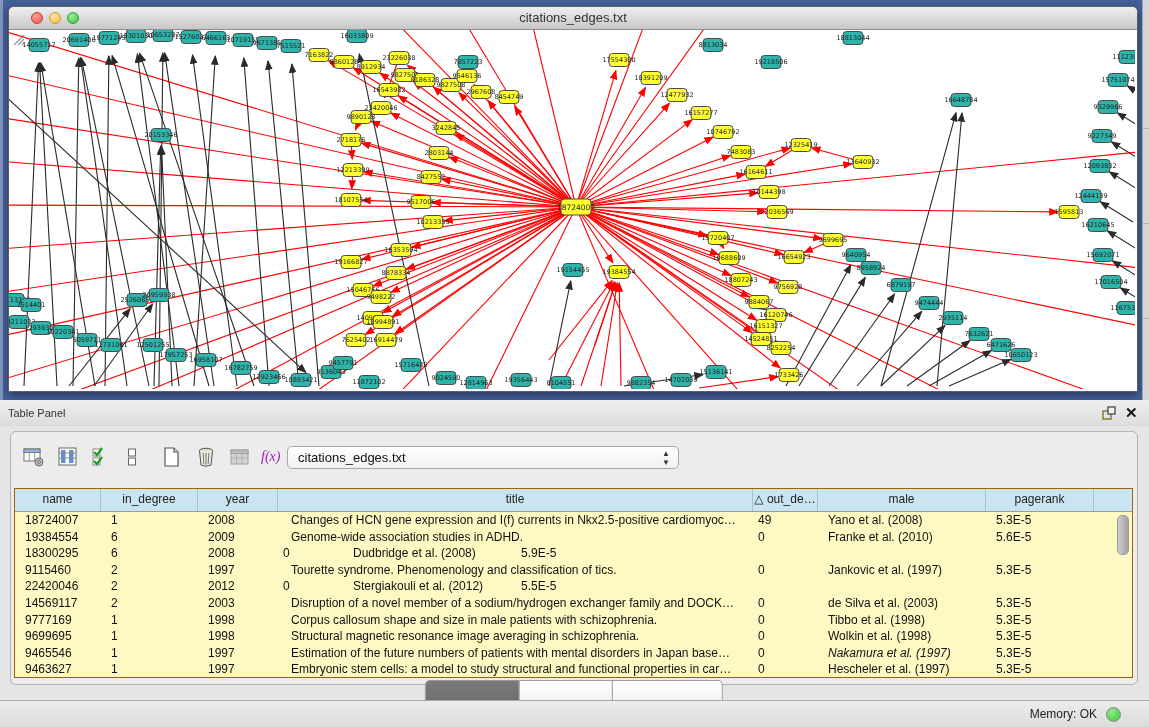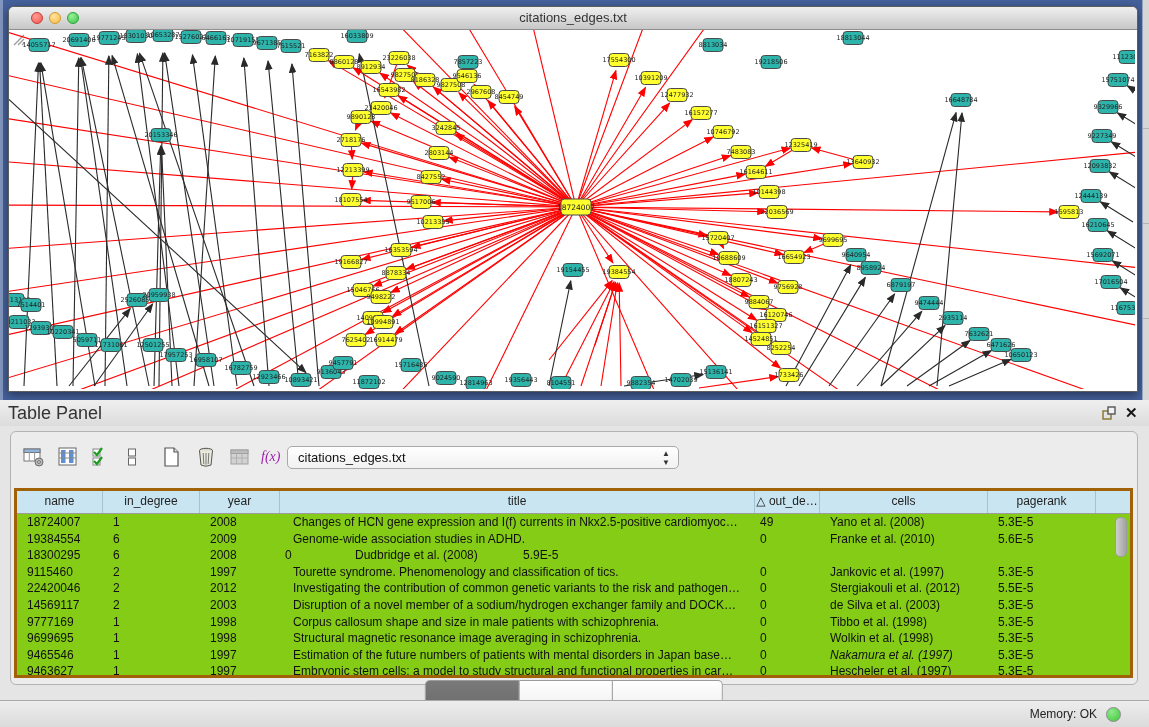--- a/index.html
+++ b/index.html
@@ -21,36 +21,36 @@
   .tl{position:absolute;top:5px;width:12px;height:12px;border-radius:50%;box-sizing:border-box;}
   .tl.red{left:22px;background:radial-gradient(circle at 35% 30%,#ff9d94,#f4574c);border:1px solid #c83c34;}
   .tl.yel{left:40px;background:radial-gradient(circle at 35% 30%,#ffe2a0,#fdbc40);border:1px solid #d09a34;}
   .tl.grn{left:58px;background:radial-gradient(circle at 35% 30%,#9bf097,#35c649);border:1px solid #2aa339;}
   .net-canvas{position:absolute;left:0;top:23px;width:1126px;height:359px;background:#fff;overflow:hidden;}
   .net-canvas svg{position:absolute;left:0;top:0;}
   .grip{position:absolute;right:2px;bottom:2px;width:16px;height:16px;}
   
   .tp-header{position:absolute;left:0;top:400px;width:1149px;height:26px;
     background:linear-gradient(#efefef,#dcdcdc);border-bottom:1px solid #bdbdbd;}
-  .tp-title{position:absolute;left:8px;top:0;font-size:18px;line-height:26px;color:#333;}
+  .tp-title{position:absolute;left:8px;top:0;font-size:11px;line-height:26px;color:#333;}
   .tp-float{position:absolute;right:32px;top:5px;width:16px;height:16px;cursor:pointer;}
   .tp-close{position:absolute;right:10px;top:5px;width:14px;height:16px;font-size:15px;font-weight:bold;color:#161616;line-height:16px;cursor:pointer;}
   
   .panel{position:absolute;left:0;top:426px;width:1149px;height:301px;background:#e5e5e5;}
   .container{position:absolute;left:10px;top:5px;width:1126px;height:252px;
     background:#ececec;border:1px solid #b3b3b3;border-radius:6px;}
   .tool{position:absolute;top:14px;width:22px;height:22px;cursor:pointer;}
   .fx{font-family:"Liberation Serif",serif;font-style:italic;font-size:14px;color:#a21caf;line-height:22px;}
   .dropdown{position:absolute;left:276px;top:14px;width:392px;height:23px;box-sizing:border-box;
     background:linear-gradient(#ffffff,#f1f1f1);border:1px solid #a9a9a9;border-radius:5px;
     font-size:13px;line-height:21px;padding-left:10px;color:#111;cursor:pointer;}
   .dd-arrows{position:absolute;right:8px;top:2px;font-size:8px;line-height:9px;color:#333;text-align:center;}
   
   .tablebox{position:absolute;left:3px;top:56px;width:1119px;height:190px;box-sizing:border-box;
-    background:#84cc16;border:3px solid #a16207;overflow:hidden;}
+    background:#fef9c3;border:1px solid #a16207;overflow:hidden;}
   .thead{display:flex;height:22px;background:#c9e5f2;border-bottom:1px solid #9c9c9c;}
   .th{box-sizing:border-box;border-right:1px solid #a3c3d2;font-size:12px;color:#222;
     text-align:center;line-height:21px;overflow:hidden;white-space:nowrap;}
   .tr{display:flex;height:16.6px;}
   .td{box-sizing:border-box;font-size:12px;color:#111;line-height:16.6px;
     overflow:hidden;white-space:nowrap;padding-left:10px;}
   .td.title-cell{padding-left:13px;}
   .td.out-cell{padding-left:5px;}
   .scroll-thumb{position:absolute;right:3px;top:26px;width:10px;height:38px;border-radius:5px;
     background:linear-gradient(90deg,#cfcfcf,#a3a3a3);border:1px solid #9c9c9c;}
@@ -785,21 +785,21 @@
       <span class="dd-arrows">▲<br>▼</span>
     </div>
 
     <div class="tablebox">
       <div class="thead" id="thead">
           <div class="th" style="width: 86px;">name</div>
           <div class="th" style="width: 97px;">in_degree</div>
           <div class="th" style="width: 80px;">year</div>
           <div class="th" style="width: 475px;">title</div>
           <div class="th" style="width: 65px;">△ out_de…</div>
-          <div class="th" style="width: 168px;">cells</div>
+          <div class="th" style="width: 168px;">male</div>
           <div class="th" style="width: 108px;">pagerank</div>
         </div>
       <div id="tbody">
           <div class="tr">
             <div class="td" style="width: 86px;">18724007</div>
             <div class="td" style="width: 97px;">1</div>
             <div class="td" style="width: 80px;">2008</div>
             <div class="td title-cell" style="width: 475px;">Changes of HCN gene expression and I(f) currents in Nkx2.5-positive cardiomyoc…</div>
             <div class="td out-cell" style="width: 65px;">49</div>
             <div class="td" style="width: 168px;">Yano et al. (2008)</div>
@@ -828,21 +828,20 @@
             <div class="td" style="width: 80px;">1997</div>
             <div class="td title-cell" style="width: 475px;">Tourette syndrome. Phenomenology and classification of tics.</div>
             <div class="td out-cell" style="width: 65px;">0</div>
             <div class="td" style="width: 168px;">Jankovic et al. (1997)</div>
             <div class="td" style="width: 108px;">5.3E-5</div>
           </div>
           <div class="tr">
             <div class="td" style="width: 86px;">22420046</div>
             <div class="td" style="width: 97px;">2</div>
             <div class="td" style="width: 80px;">2012</div>
-            <div class="td title-cell" style="width: 475px;">Investigating the contribution of common genetic variants to the risk and pathogen…</div>
             <div class="td out-cell" style="width: 65px;">0</div>
             <div class="td" style="width: 168px;">Stergiakouli et al. (2012)</div>
             <div class="td" style="width: 108px;">5.5E-5</div>
           </div>
           <div class="tr">
             <div class="td" style="width: 86px;">14569117</div>
             <div class="td" style="width: 97px;">2</div>
             <div class="td" style="width: 80px;">2003</div>
             <div class="td title-cell" style="width: 475px;">Disruption of a novel member of a sodium/hydrogen exchanger family and DOCK…</div>
             <div class="td out-cell" style="width: 65px;">0</div>

